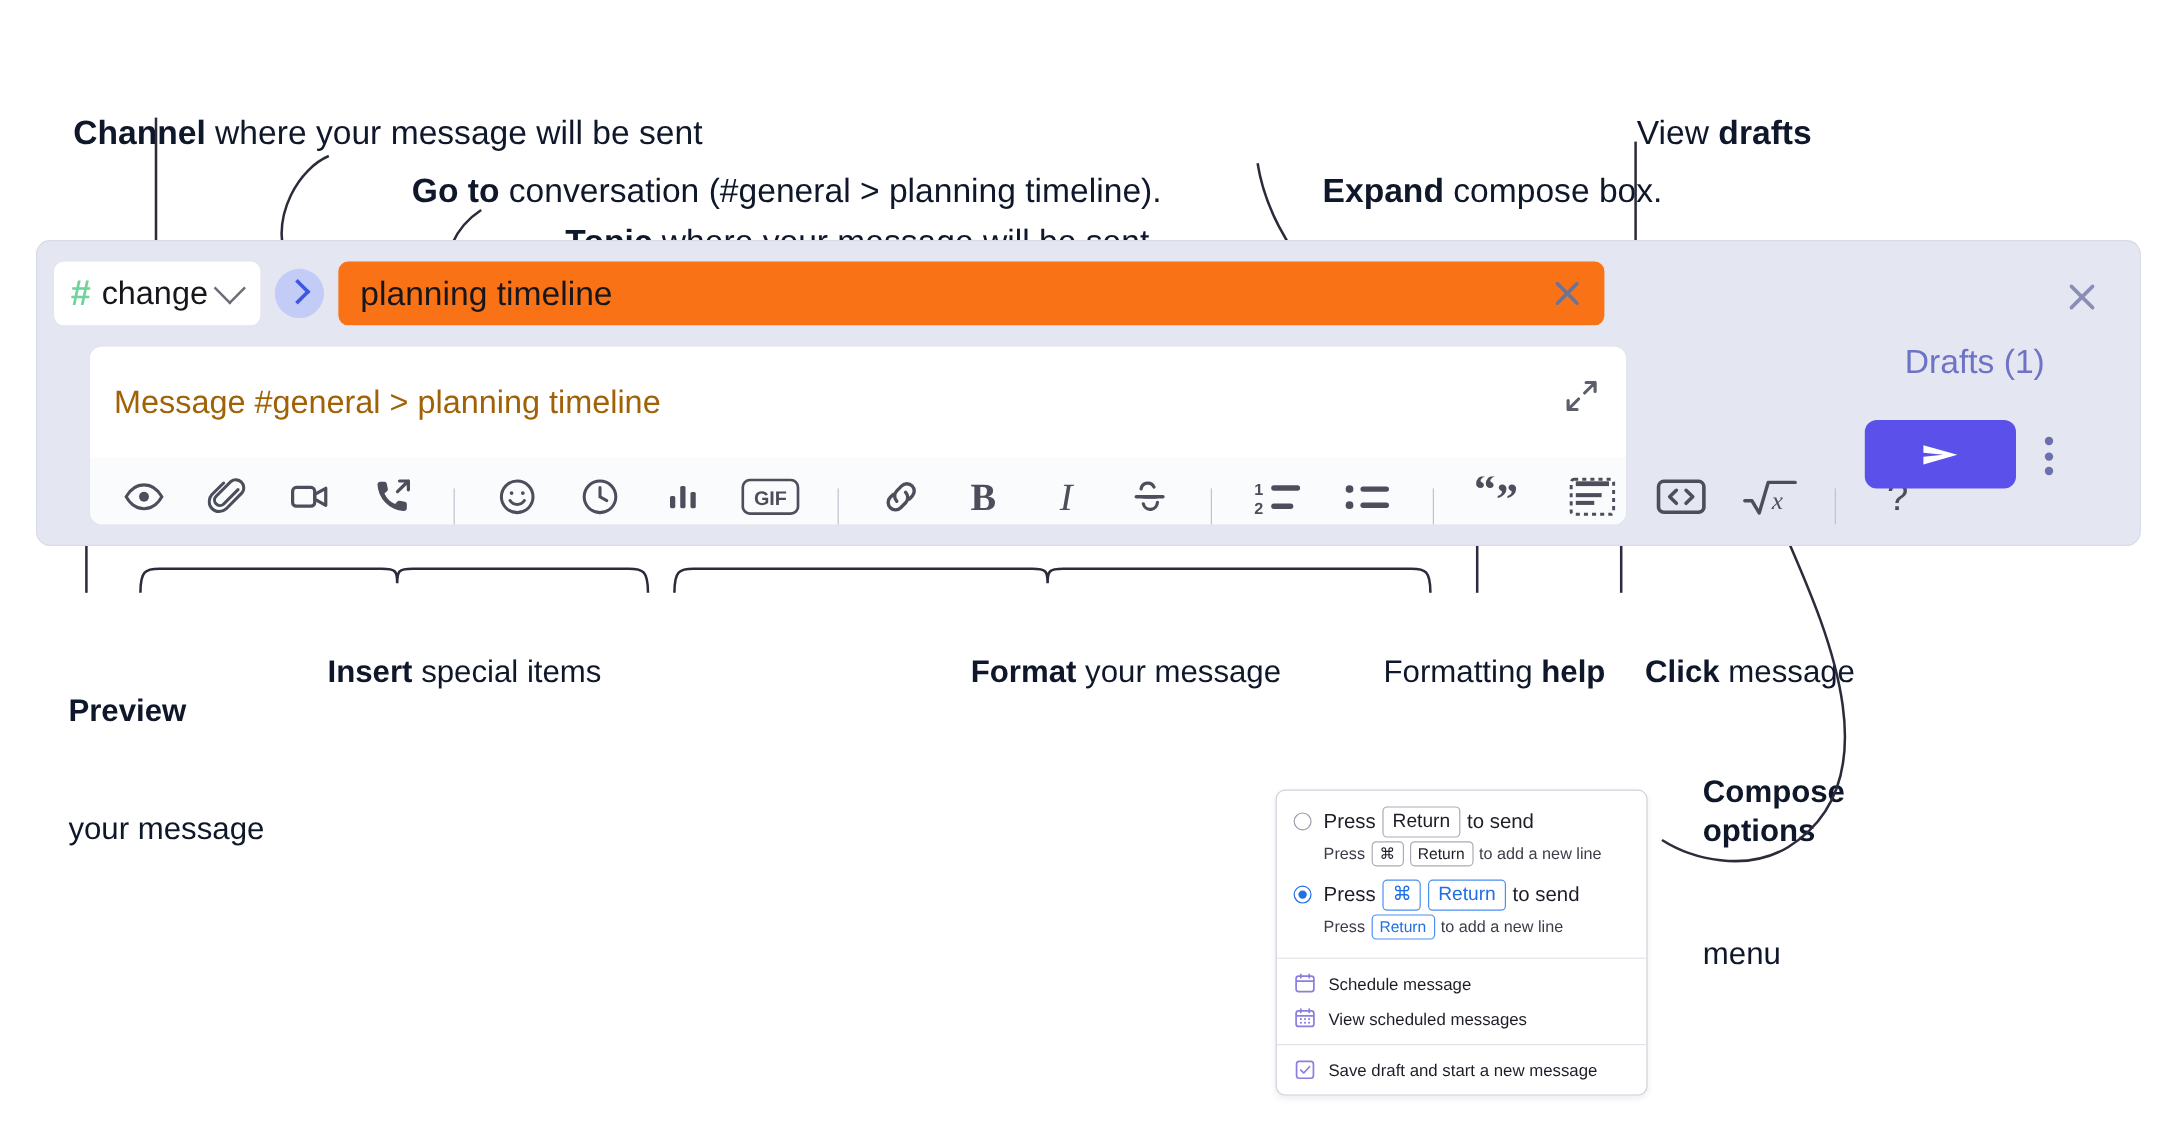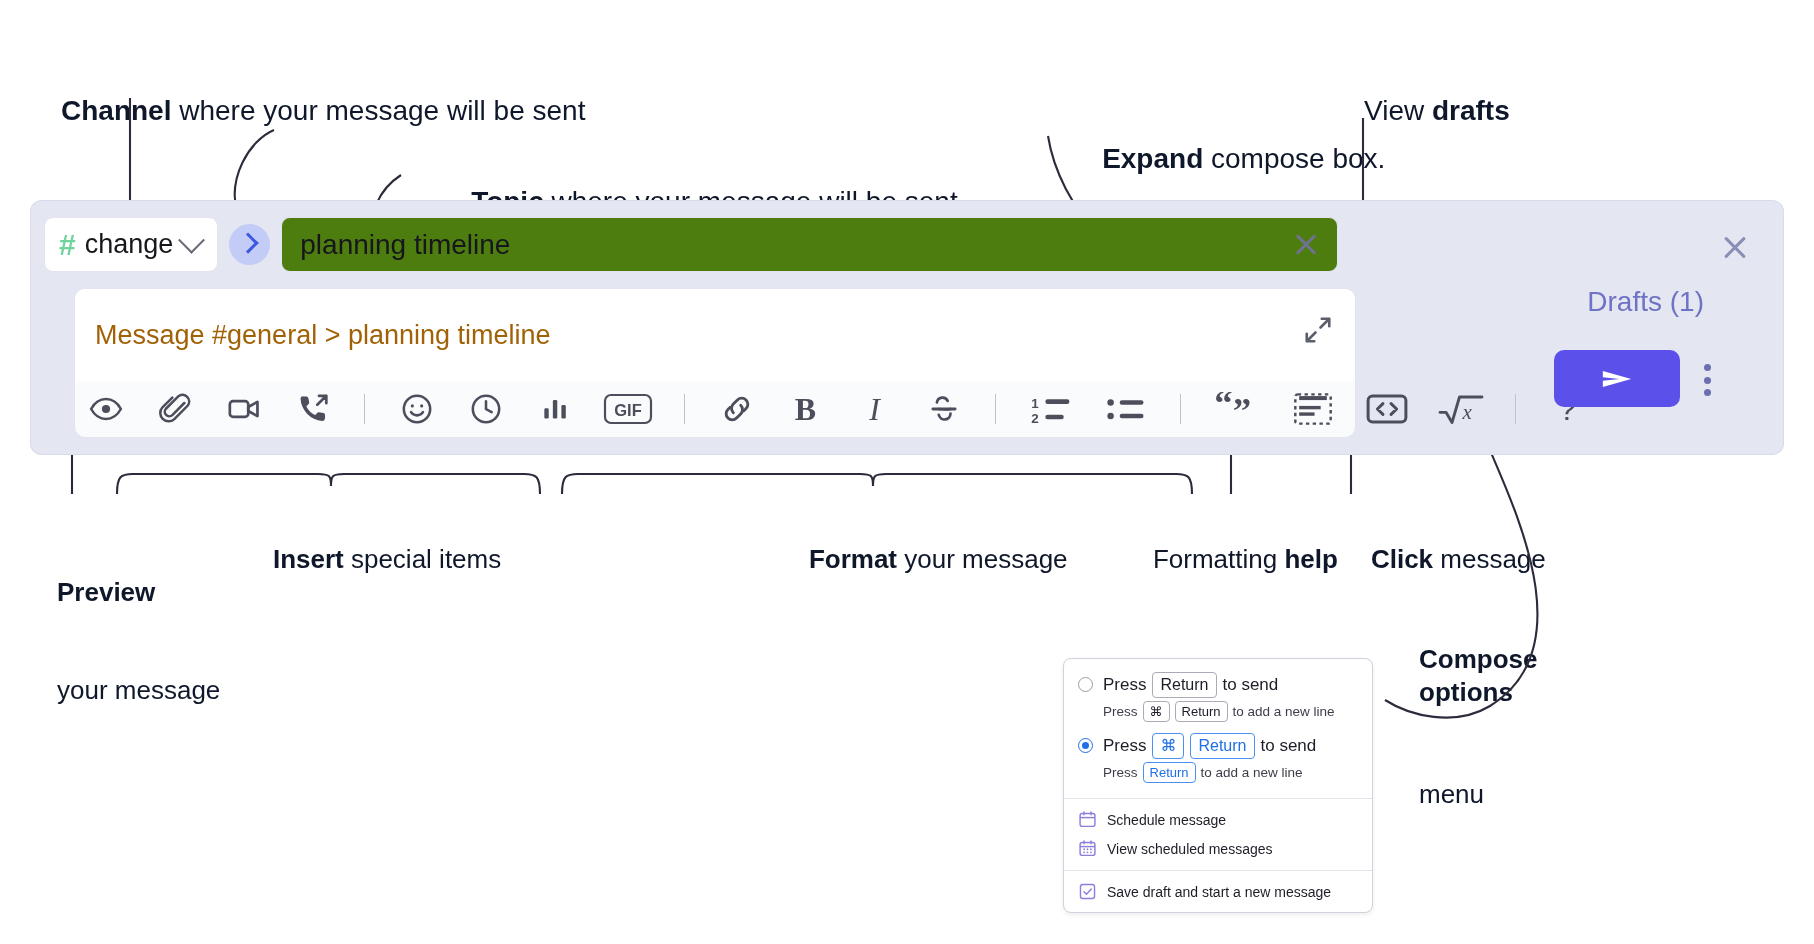--- a/index.html
+++ b/index.html
@@ -41,21 +41,21 @@
   #channel-name{font-size:27px;color:#16161c;}
   .chev{width:17px;height:17px;border-right:2.6px solid #6b6b78;border-bottom:2.6px solid #6b6b78;
         transform:rotate(45deg) translate(-3px,-3px);}
   #goto-button{
     width:41px;height:41px;border-radius:50%;background:#c3cbf7;
     display:flex;align-items:center;justify-content:center;cursor:pointer;flex:0 0 auto;
   }
   #goto-button .ar{width:12px;height:12px;border-right:3.4px solid #3d58e0;border-top:3.4px solid #3d58e0;
         transform:rotate(45deg) translateX(-2px);}
   #topic-field{
-    position:relative;background:#4d7c0f;border:1px solid #e3e4ee;border-radius:9px;
+    position:relative;background:#f97316;border:1px solid #e3e4ee;border-radius:9px;
     height:55px;width:1057px;box-sizing:border-box;display:flex;align-items:center;padding:0 18px;
   }
   #topic-value{font-size:28px;color:#16161c;}
   #topic-clear{
     position:absolute;right:16px;top:50%;transform:translateY(-50%);
     width:30px;height:30px;cursor:pointer;
   }
   #topic-clear:before,#topic-clear:after{
     content:"";position:absolute;left:2px;top:13.5px;width:26px;height:3px;background:#6f7391;border-radius:2px;
   }
@@ -72,21 +72,21 @@
     position:absolute;left:0;top:0;right:0;height:92px;background:#ffffff;
     border-top-left-radius:10px;border-top-right-radius:10px;
     display:flex;align-items:center;padding-left:20px;box-sizing:border-box;
   }
   #message-placeholder{font-size:27px;color:#a16207;}
   #expand-button{position:absolute;right:22px;top:26px;width:30px;height:30px;cursor:pointer;}
 
   
   #format-toolbar{
     position:absolute;left:0;right:0;bottom:0;height:57px;
-    display:flex;align-items:center;gap:16px;padding-left:4px;box-sizing:border-box;
+    display:flex;align-items:flex-end;gap:16px;padding-left:18px;box-sizing:border-box;
   }
   .tb{width:53px;height:46px;display:flex;align-items:center;justify-content:center;cursor:pointer;color:#575a66;flex:0 0 auto;}
   .tb svg{display:block;}
   .sep{width:1px;height:30px;background:#bfc2cf;margin:0 9px;flex:0 0 auto;}
   .tb .glyph{font-size:30px;line-height:1;color:#4c4f5b;}
 
   
   #send-button{
     position:absolute;right:104px;top:150px;width:126px;height:57px;border-radius:10px;
     background:#5b51ea;display:flex;align-items:center;justify-content:center;cursor:pointer;
@@ -133,20 +133,23 @@
 </head>
 <body>
 
 <div class="stage">
 
   <div class="anno a-lg" style="left:30px;top:22px;">
     <div><b>Channel</b><span> where your message will be sent</span></div>
     <div><i>Click to change channel or switch to a DM.</i></div>
   </div>
 
+  <div class="anno a-lg" style="left:281px;top:106px;">
+    <b>Go to</b><span> conversation (#general &gt; planning timeline).</span>
+  </div>
 
   <div class="anno a-lg" style="left:409px;top:149px;">
     <b>Topic</b><span> where your message will be sent</span>
   </div>
 
   <div class="anno a-lg" style="left:1040px;top:106px;">
     <b>Expand</b><span> compose box.</span>
   </div>
 
   <div class="anno a-lg" style="left:1333px;top:22px;">

